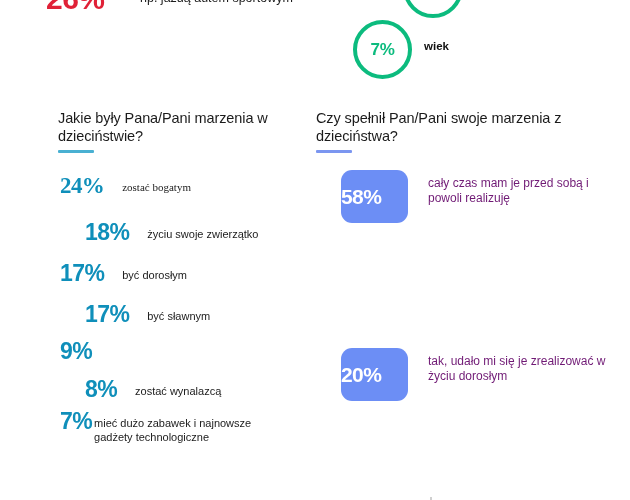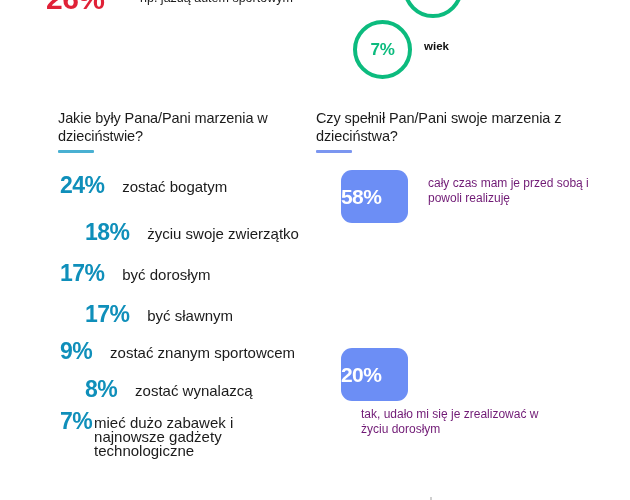--- a/index.html
+++ b/index.html
@@ -50,21 +50,21 @@
   .rule.right{left:316px;top:150px;background:#7b96f0;}
 
   
   .list-left{position:absolute;left:0;top:0;width:320px;}
   .row{position:absolute;display:flex;align-items:flex-start;}
   .row .pct{
     color:#0f8fba;font-weight:700;font-size:23px;line-height:23px;
     letter-spacing:-0.6px;white-space:nowrap;
   }
   .row .lbl{
-    color:#1b1b1b;font-size:15px;line-height:14px;font-weight:500;
+    color:#1b1b1b;font-size:11px;line-height:14px;font-weight:500;
     padding-top:6px;
   }
 
   
   .box-row{position:absolute;left:341px;display:flex;align-items:flex-start;}
   .chip{
     width:67px;height:53px;border-radius:11px;background:#6c8ef5;
     display:flex;align-items:center;flex:0 0 auto;
   }
   .chip span{
@@ -88,57 +88,56 @@
     <span>7%</span>
   </div>
   <div class="wiek-label">wiek</div>
 
   <div class="heading left">Jakie były Pana/Pani marzenia w dzieciństwie?</div>
   <div class="rule left"></div>
   <div class="heading right">Czy spełnił Pan/Pani swoje marzenia z dzieciństwa?</div>
   <div class="rule right"></div>
 
   <div class="list-left">
-    <div class="row" style="left:60px;top:174px;">
+    <div class="row" style="left:60px;top:174px;font-family:Liberation Serif, serif;">
       <span class="pct">24%</span>
       <span class="lbl" style="margin-left:18px;">zostać bogatym</span>
     </div>
     <div class="row" style="left:85px;top:221px;">
       <span class="pct">18%</span>
       <span class="lbl" style="margin-left:18px;">życiu swoje zwierzątko</span>
     </div>
     <div class="row" style="left:60px;top:262px;">
       <span class="pct">17%</span>
       <span class="lbl" style="margin-left:18px;">być dorosłym</span>
     </div>
     <div class="row" style="left:85px;top:303px;">
       <span class="pct">17%</span>
       <span class="lbl" style="margin-left:18px;">być sławnym</span>
     </div>
     <div class="row" style="left:60px;top:340px;">
       <span class="pct">9%</span>
-      <span class="lbl" style="margin-left:18px;">zostać znanym sportowcem</span>
     </div>
     <div class="row" style="left:85px;top:378px;">
       <span class="pct">8%</span>
       <span class="lbl" style="margin-left:18px;">zostać wynalazcą</span>
     </div>
     <div class="row" style="left:60px;top:410px;">
       <span class="pct">7%</span>
       <span class="lbl" style="margin-left:2px;width:175px;">mieć dużo zabawek i najnowsze gadżety technologiczne</span>
     </div>
   </div>
 
   <div class="box-row" style="top:170px;">
     <div class="chip">
       <span>58%</span>
     </div>
     <div class="box-lbl">cały czas mam je przed sobą i powoli realizuję</div>
   </div>
-  <div class="box-row" style="top:348px;flex-direction:column;">
+  <div class="box-row" style="top:348px;">
     <div class="chip">
       <span>20%</span>
     </div>
     <div class="box-lbl">tak, udało mi się je zrealizować w życiu dorosłym</div>
   </div>
 
   <div class="speck"></div>
 </div>
 
 </body></html>

